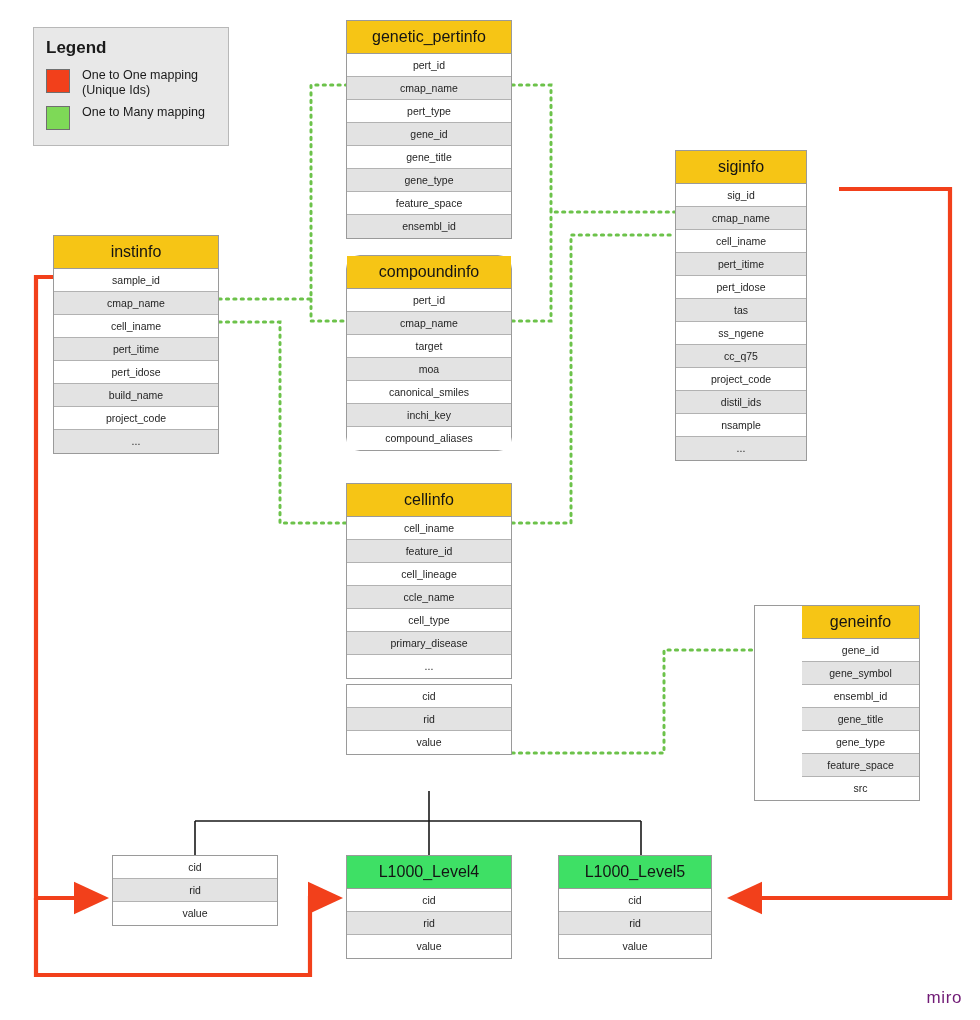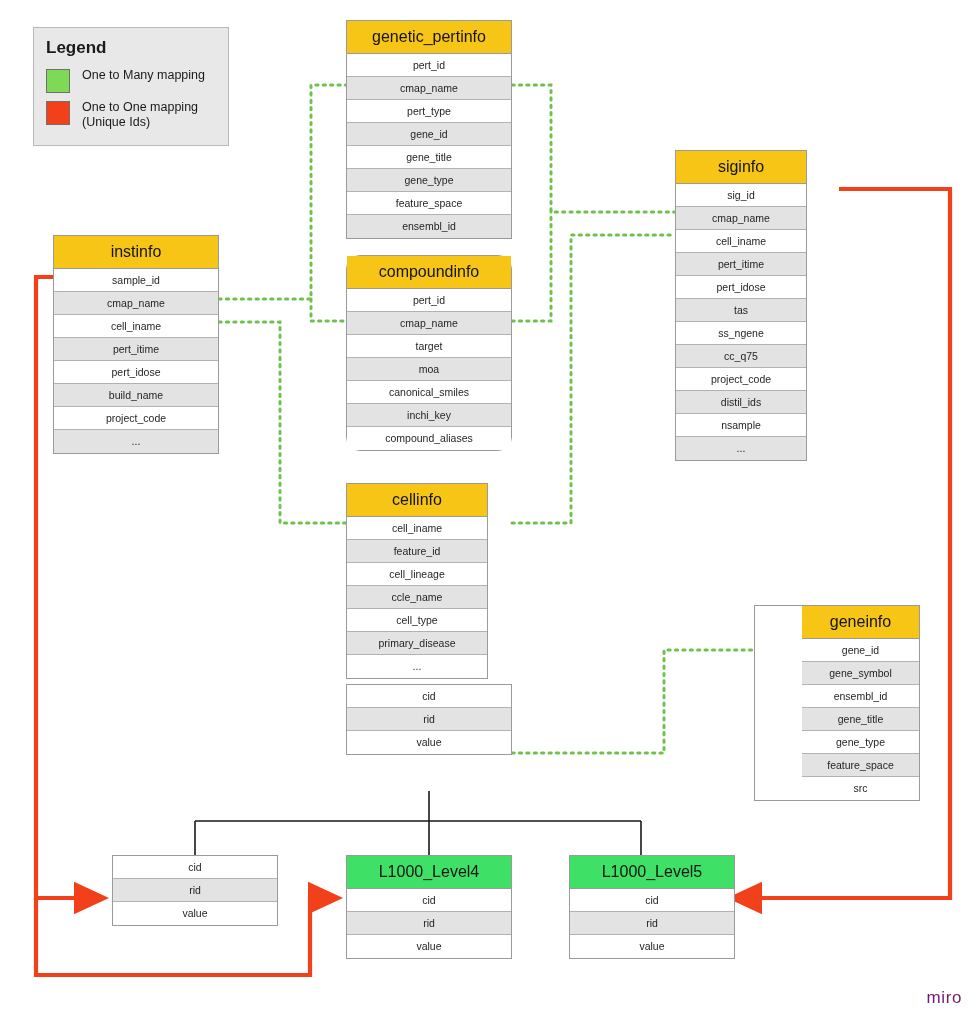--- a/index.html
+++ b/index.html
@@ -145,27 +145,27 @@
     </g>
 
     <g stroke="#1a1a1a" stroke-width="1.6" fill="none">
       <path d="M429,791 L429,821 M195,821 L641,821 M195,821 L195,855 M429,821 L429,855 M641,821 L641,855"></path>
     </g>
   </svg>
 
   <div class="legend">
     <div class="legend-title">Legend</div>
     <div class="legend-row">
-      <div class="legend-swatch" style="background:#7ed957"></div>
-      <div class="legend-text">One to Many mapping</div>
-    </div>
-    <div class="legend-row">
       <div class="legend-swatch" style="background:#f2401b"></div>
       <div class="legend-text" style="white-space:pre-line">One to One mapping
 (Unique Ids)</div>
+    </div>
+    <div class="legend-row">
+      <div class="legend-swatch" style="background:#7ed957"></div>
+      <div class="legend-text">One to Many mapping</div>
     </div>
   </div>
 
   <div id="tables-root">
       <div class="tbl" style="left: 346px; top: 20px; width: 166px;">
         <div class="tbl-header yellow">genetic_pertinfo</div>
         <div class="tbl-row odd">pert_id</div>
         <div class="tbl-row even">cmap_name</div>
         <div class="tbl-row odd">pert_type</div>
         <div class="tbl-row even">gene_id</div>
@@ -203,21 +203,21 @@
         <div class="tbl-row even">pert_itime</div>
         <div class="tbl-row odd">pert_idose</div>
         <div class="tbl-row even">tas</div>
         <div class="tbl-row odd">ss_ngene</div>
         <div class="tbl-row even">cc_q75</div>
         <div class="tbl-row odd">project_code</div>
         <div class="tbl-row even">distil_ids</div>
         <div class="tbl-row odd">nsample</div>
         <div class="tbl-row even">...</div>
       </div>
-      <div class="tbl" style="left: 346px; top: 483px; width: 142px;">
+      <div class="tbl" style="left: 346px; top: 483px; width: 166px;">
         <div class="tbl-header yellow">cellinfo</div>
         <div class="tbl-row odd">cell_iname</div>
         <div class="tbl-row even">feature_id</div>
         <div class="tbl-row odd">cell_lineage</div>
         <div class="tbl-row even">ccle_name</div>
         <div class="tbl-row odd">cell_type</div>
         <div class="tbl-row even">primary_disease</div>
         <div class="tbl-row odd">...</div>
       </div>
       <div class="tbl" style="left: 754px; top: 605px; width: 166px; padding-left: 47px;">
@@ -239,21 +239,21 @@
         <div class="tbl-row odd">cid</div>
         <div class="tbl-row even">rid</div>
         <div class="tbl-row odd">value</div>
       </div>
       <div class="tbl" style="left: 346px; top: 855px; width: 166px;">
         <div class="tbl-header green">L1000_Level4</div>
         <div class="tbl-row odd">cid</div>
         <div class="tbl-row even">rid</div>
         <div class="tbl-row odd">value</div>
       </div>
-      <div class="tbl" style="left: 558px; top: 855px; width: 166px; margin-left: 11px;">
+      <div class="tbl" style="left: 558px; top: 855px; width: 154px;">
         <div class="tbl-header green">L1000_Level5</div>
         <div class="tbl-row odd">cid</div>
         <div class="tbl-row even">rid</div>
         <div class="tbl-row odd">value</div>
       </div>
     </div>
 
   <div class="watermark">miro</div>
 
 </div>

